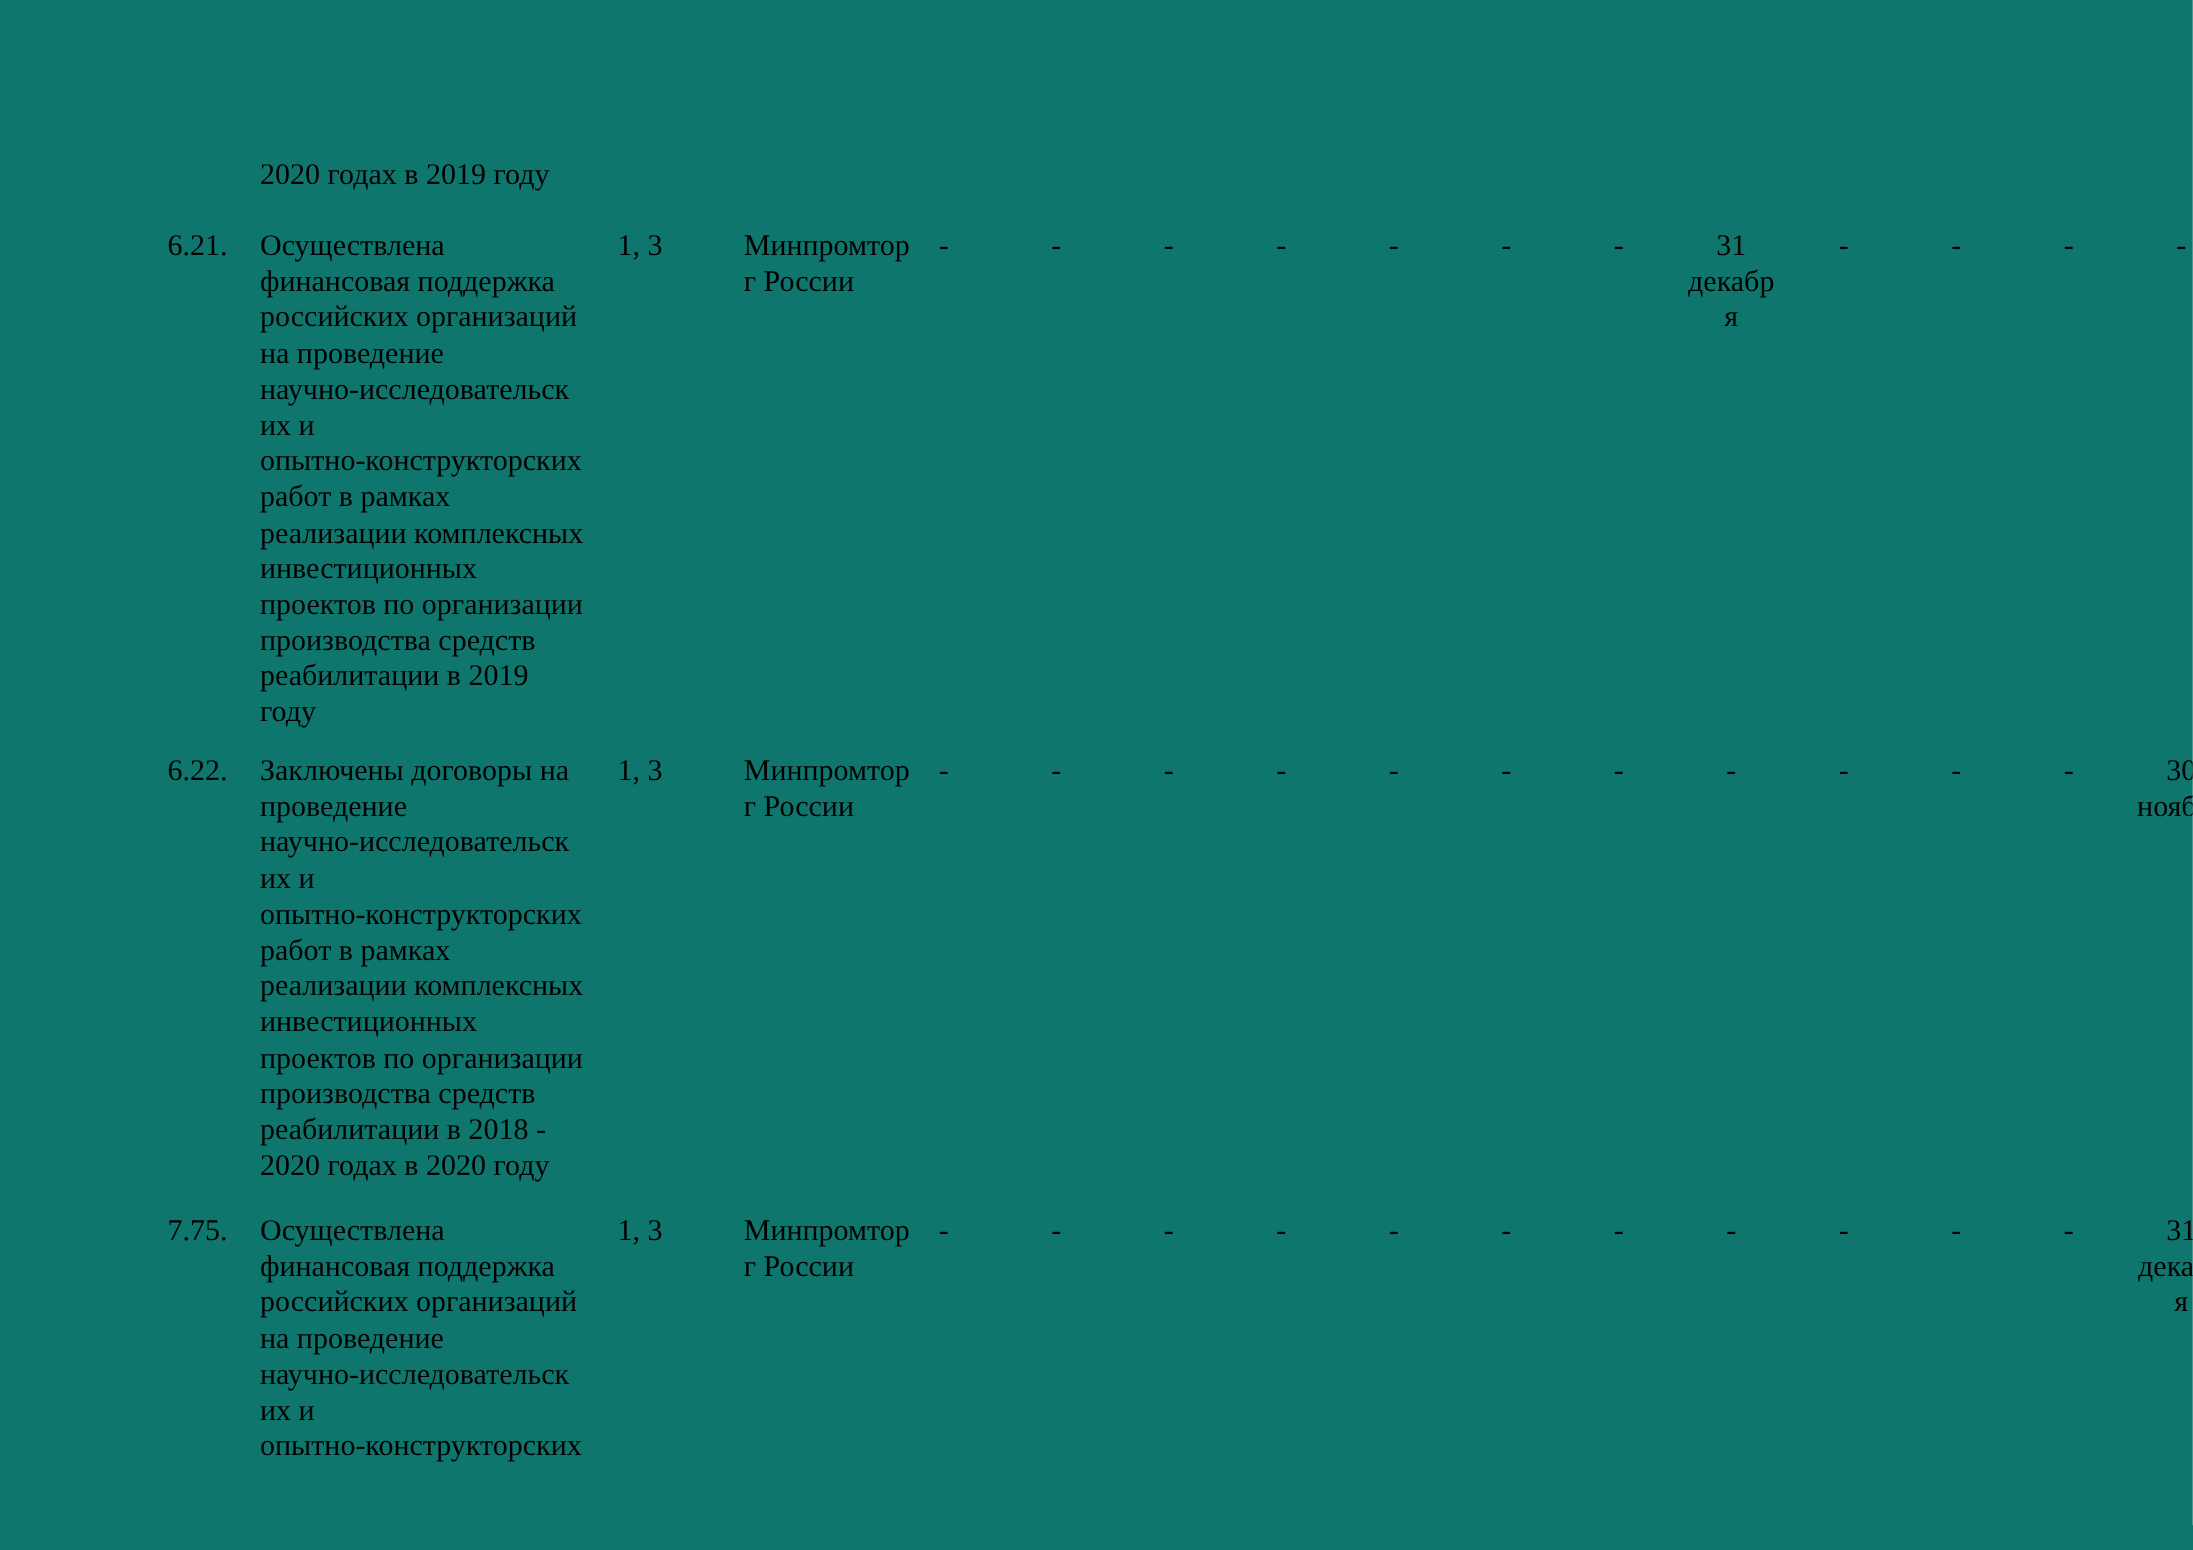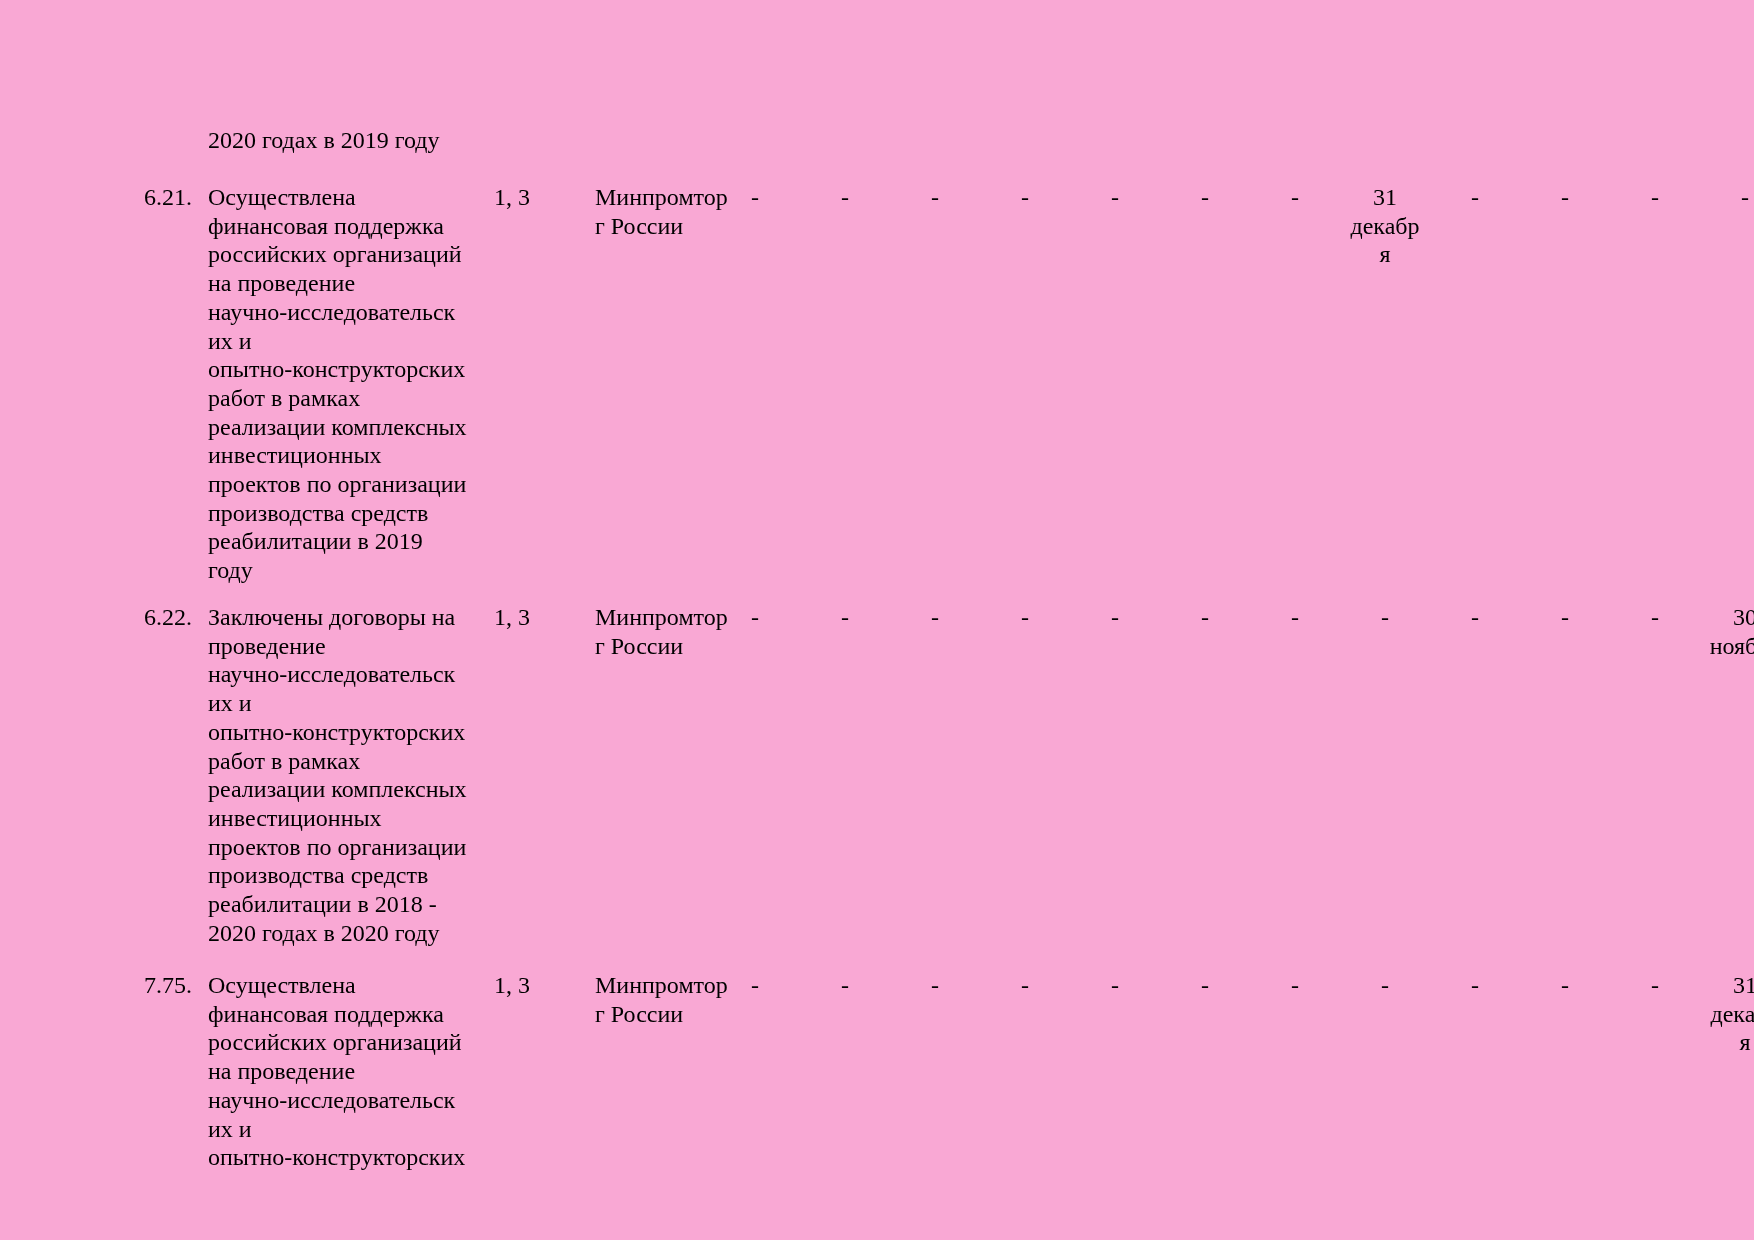--- a/index.html
+++ b/index.html
@@ -3,38 +3,38 @@
 <meta charset="utf-8">
 <style>
   html, body {
     margin: 0;
     padding: 0;
   }
   .page {
     position: relative;
     width: 1754px;
     height: 1240px;
-    background: #f9a8d4;
+    background: #0f766e;
     color: #000000;
     overflow: hidden;
     font-family: "Liberation Serif", "DejaVu Serif", serif;
     font-size: 24px;
     line-height: 28.7px;
   }
   .row {
     position: absolute;
     left: 0;
     width: 100%;
   }
   .cell {
     position: absolute;
     top: 0;
     white-space: pre;
   }
-  .c-num    { left: 144px; width: 62px;  }
+  .c-num    { left: 134px; width: 62px;  }
   .c-desc   { left: 208px; width: 290px; }
   .c-note   { left: 494px; width: 70px;  text-align: left; }
   .c-agency { left: 595px; width: 140px; }
   .c-data   {
     position: absolute;
     top: 0;
     width: 90px;
     text-align: center;
     white-space: pre-line;
   }

